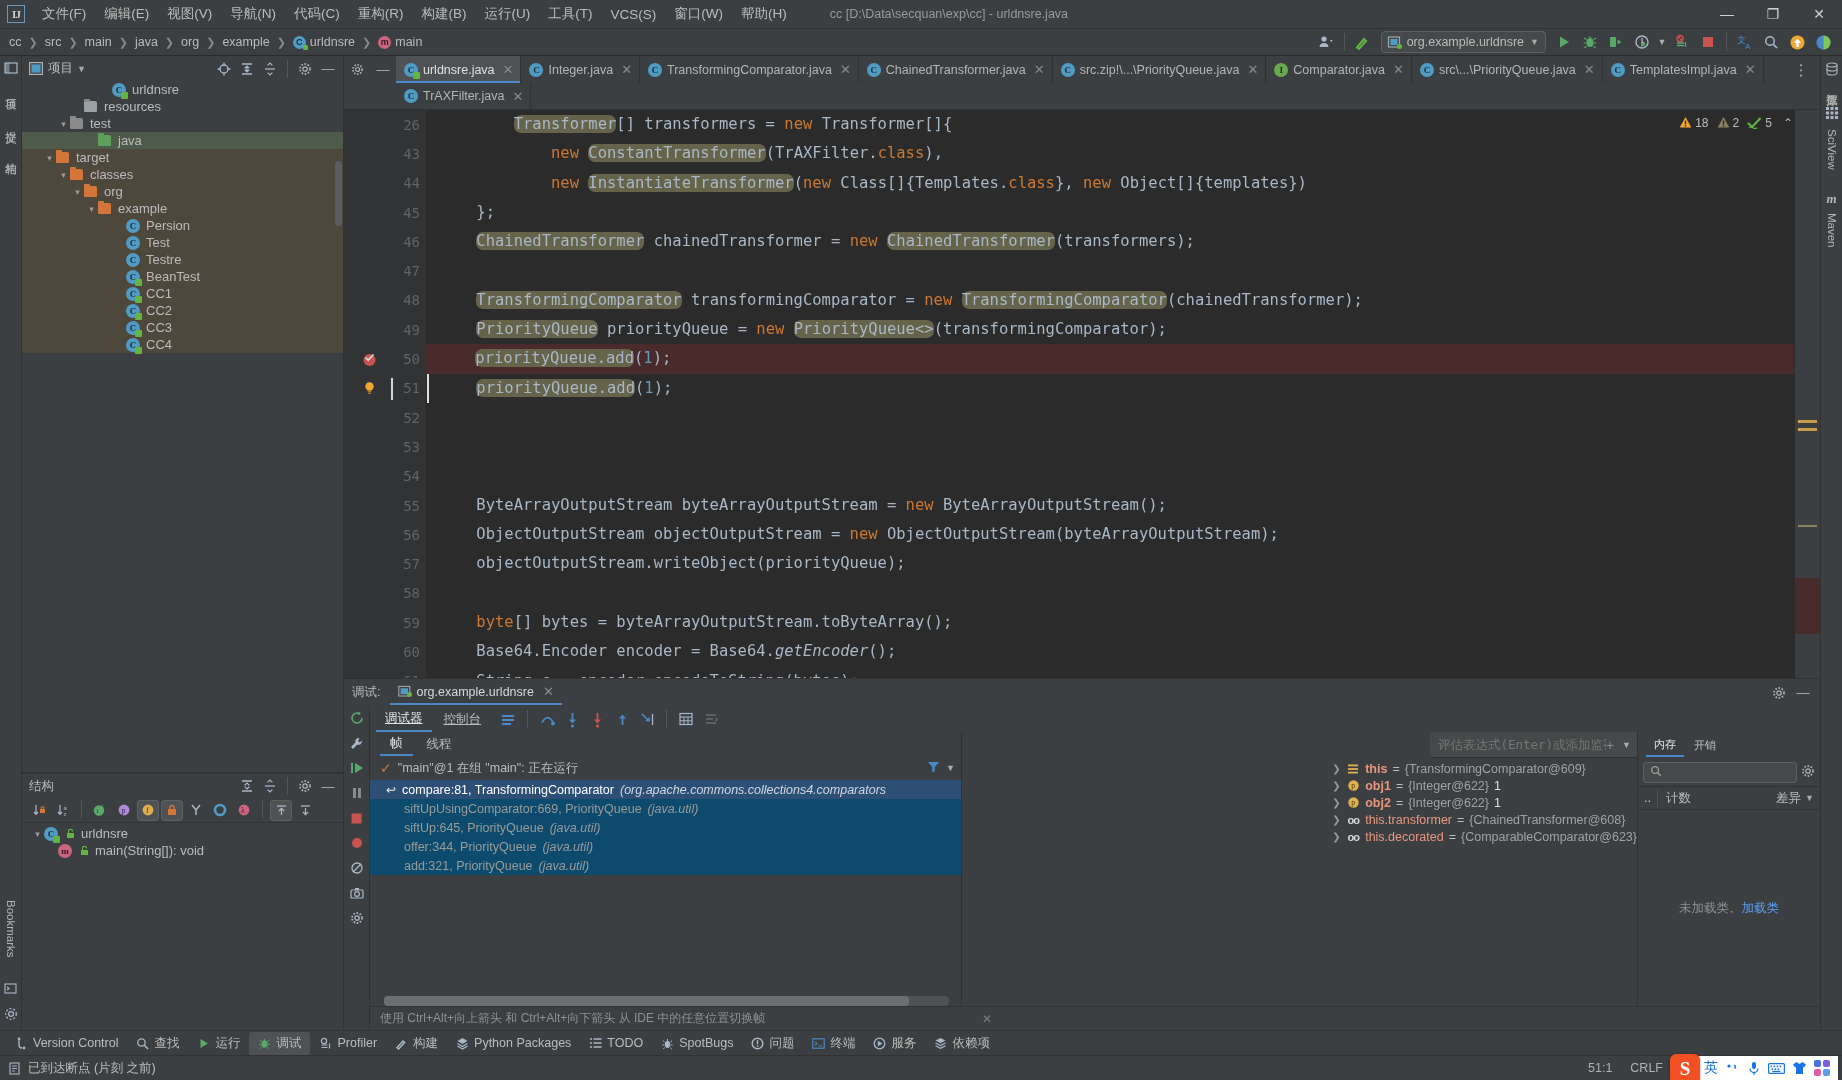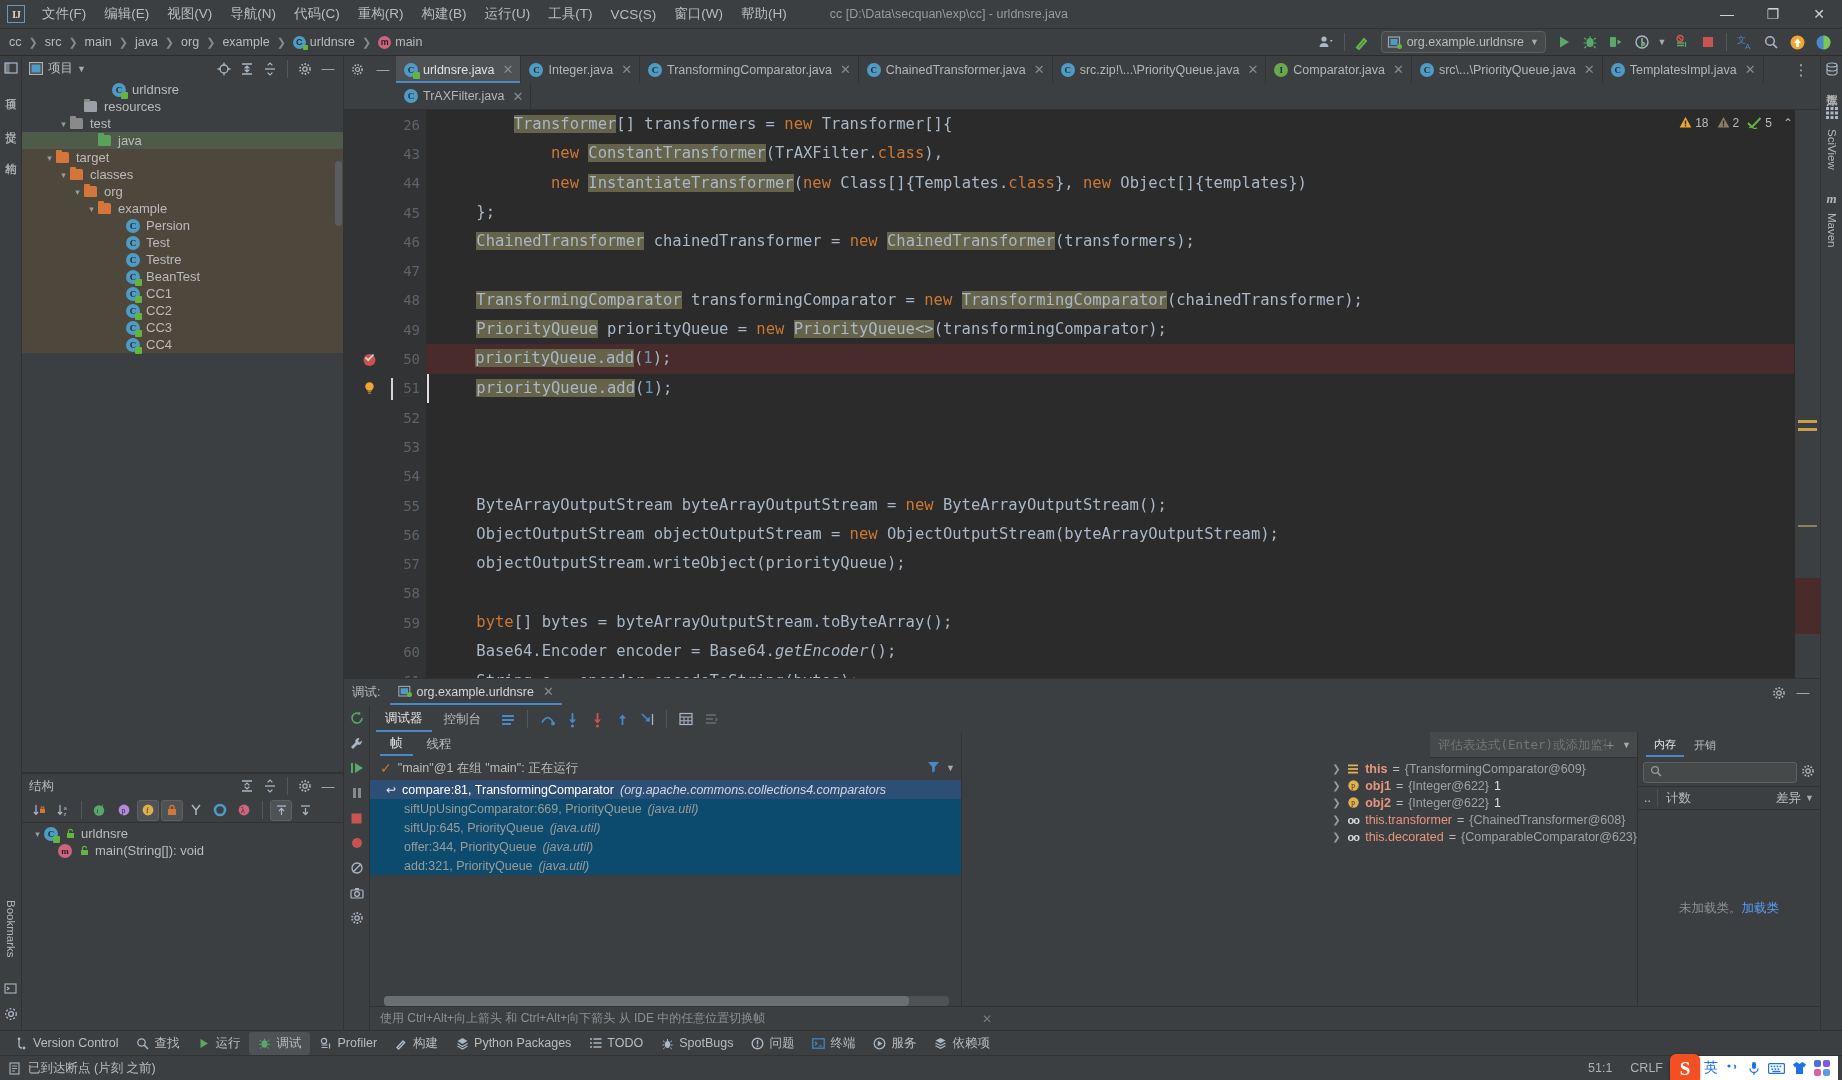--- a/index.html
+++ b/index.html
@@ -86,21 +86,21 @@
   .editor{ flex:1; display:flex; position:relative; min-height:0; overflow:hidden; background:#2b2b2b;}
   .gutter{ width:82px; background:#313335; flex:0 0 82px; position:relative; }
   .gline{ height:29.3px; display:flex; align-items:center; justify-content:flex-end; padding-right:6px;
           font-family:"DejaVu Sans Mono", monospace; font-size:14px; color:#606366; }
   .gmark{ position:absolute; right:42px; width:30px; height:29.3px; display:flex;align-items:center;justify-content:center;}
   .code{ flex:1; position:relative; font-family:"DejaVu Sans Mono", monospace; font-size:15.5px;
          line-height:29.3px; color:#a9b7c6; overflow:hidden; white-space:pre; padding-left:1px;}
   .cl{ height:29.3px; padding-left:12px; }
   .cl.bp{ background:#4a2b2b; margin-left:-1px; }
   .cl.cursor{ box-shadow: inset 2px 0 0 #e0e0e0; }
-  .hl{ background:#65634a; }
+  .hl{ background:#65634a;border-radius:7px; }
   .kw{ color:#cc7832; }
   .num{ color:#6897bb; }
   .it{ font-style:italic; }
 
   .insp{ position:absolute; top:0; right:0; width:26px; bottom:0; background:#3c3f41; border-left:1px solid #2b2b2b; }
   .insp-head{ position:absolute; top:0; right:0; height:25px; display:flex; align-items:center; gap:3px;
               padding-right:6px; font-size:12px; color:#bbb; background:#2b2b2b; }
   .warnpill{ display:flex; align-items:center; gap:3px; }
 
   
@@ -110,21 +110,21 @@
   .dh-label{ font-size:12.5px; color:#bbb; margin-right:10px;}
   .dh-tab{ display:flex; align-items:center; gap:5px; padding:4px 8px; font-size:12.5px; color:#d6d6d6;
            border-bottom:2px solid #4a88c7; }
   .dh-right{ margin-left:auto; display:flex; align-items:center; gap:2px; padding-right:6px;}
 
   .debug-body{ flex:1; display:flex; min-height:0; }
   .dbg-rail{ width:26px; background:#3c3f41; display:flex; flex-direction:column; align-items:center;
              padding-top:4px; gap:9px; border-right:1px solid #323232;}
   .dbg-main{ flex:1; display:flex; flex-direction:column; min-width:0; }
   .dbg-toolbar{ height:26px; display:flex; align-items:center; gap:3px; padding-left:6px; flex:0 0 26px;}
-  .dtab{ padding:3px 9px; font-size:12.5px; color:#bbb; }
+  .dtab{ padding:3px 9px; font-size:12.5px; color:#bbb;text-decoration:underline; }
   .dtab.active{ color:#e6e6e6; border-bottom:2px solid #4a88c7; }
   .dbg-split{ flex:1; display:flex; min-height:0; }
 
   .frames{ width:592px; flex:0 0 592px; display:flex; flex-direction:column; border-right:1px solid #323232;}
   .frames-tabs{ height:24px; display:flex; align-items:center; padding-left:10px; gap:4px; flex:0 0 24px;}
   .ftab{ padding:2px 10px; font-size:12.5px; color:#bbb; }
   .ftab.active{ color:#e6e6e6; border-bottom:2px solid #4a88c7; }
   .thread-row{ height:24px; display:flex; align-items:center; gap:6px; padding:0 6px 0 10px; font-size:12.5px;}
   .frame-list{ flex:1; overflow:hidden; }
   .frow{ height:19px; display:flex; align-items:center; gap:6px; padding-left:16px; font-size:12.5px; color:#b0b0b0;}

